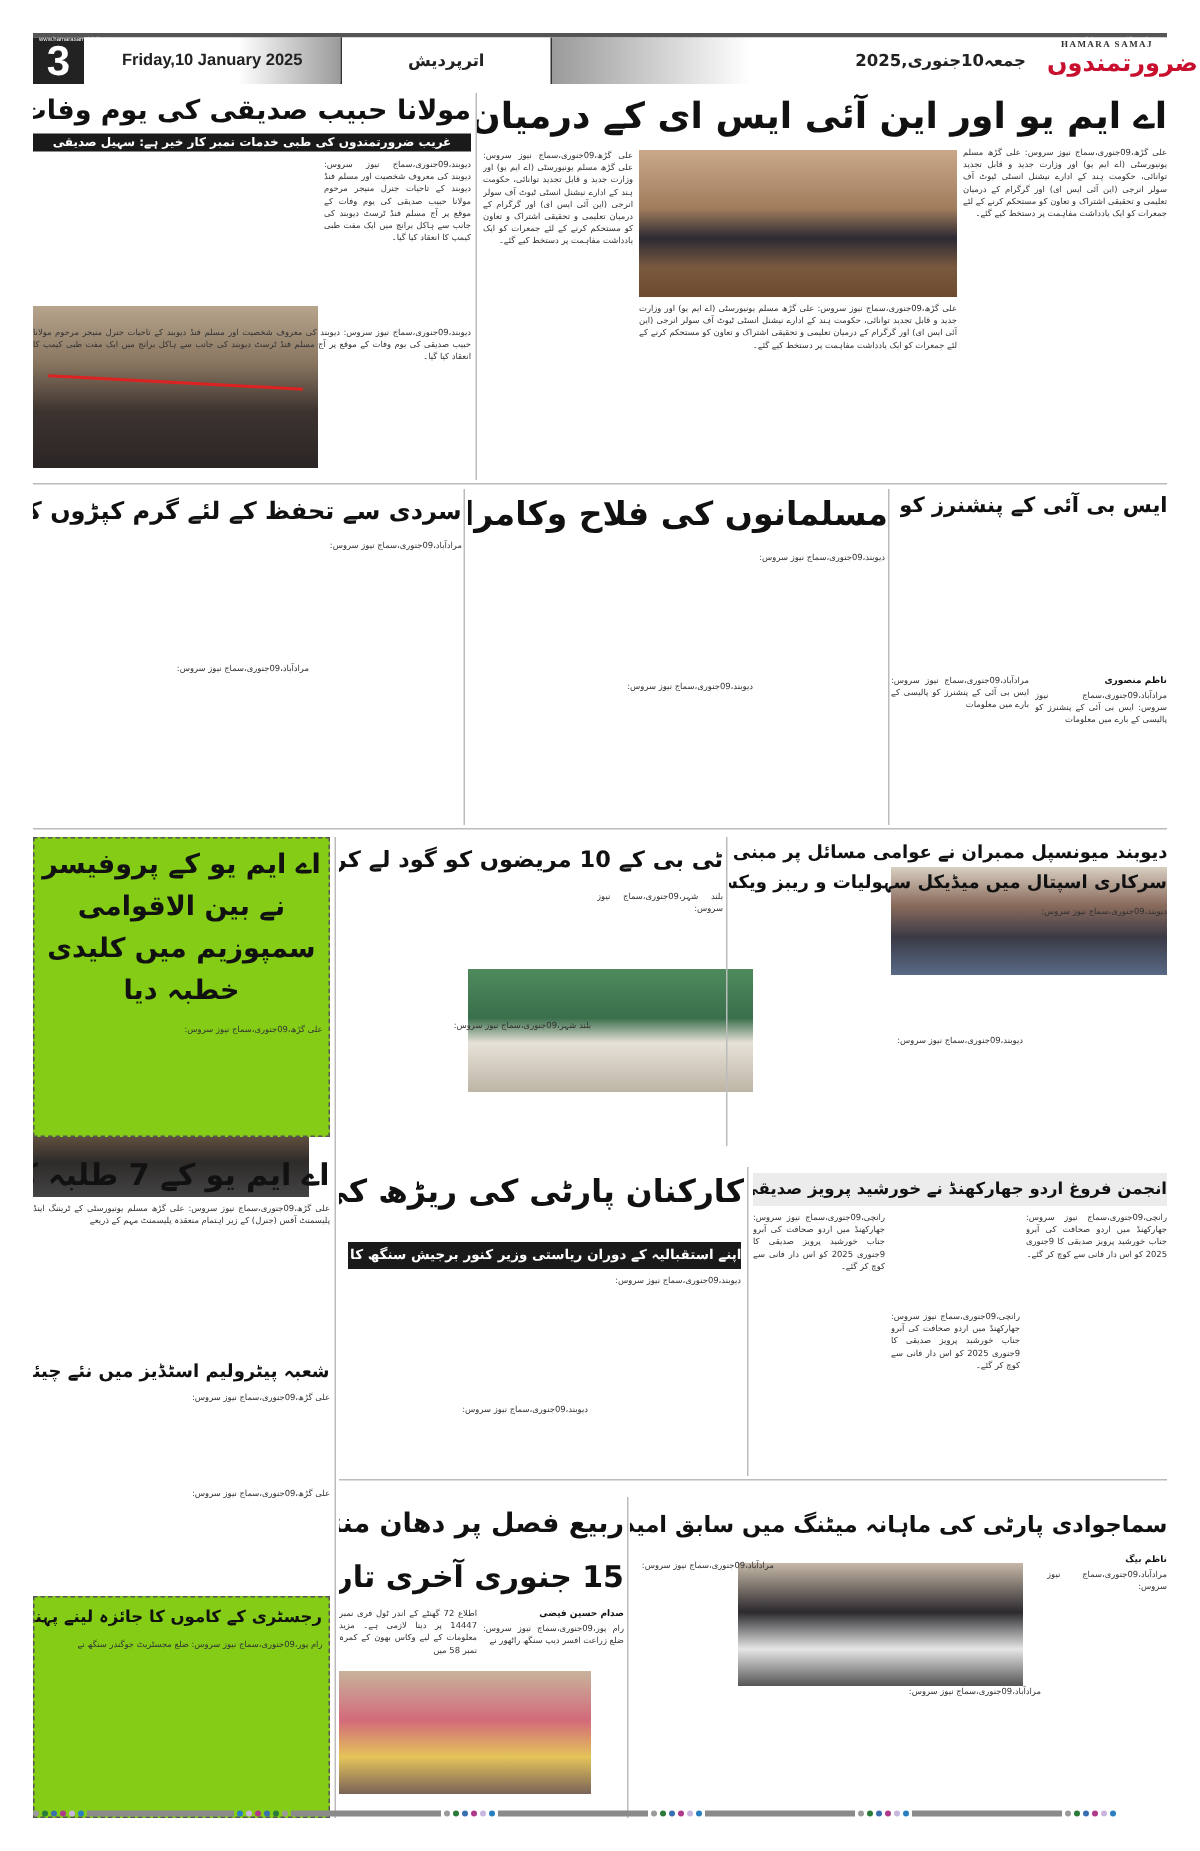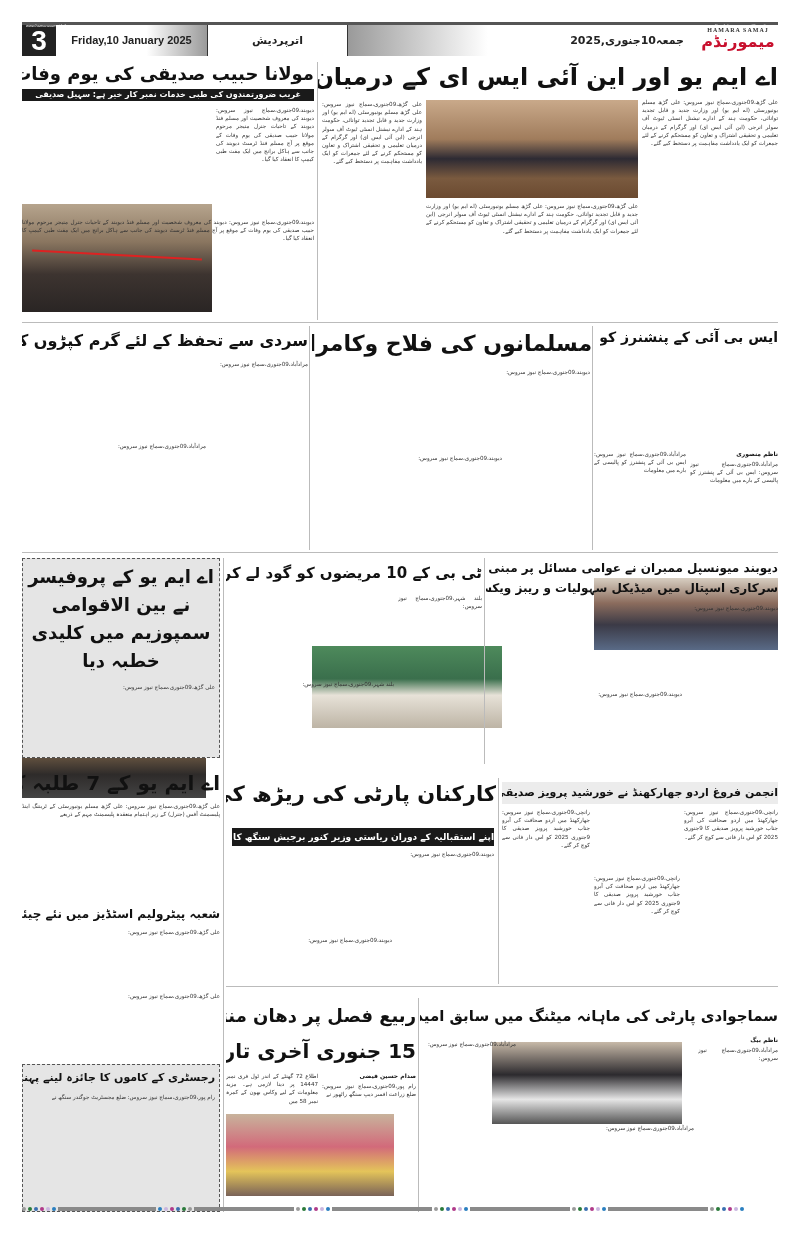--- a/index.html
+++ b/index.html
@@ -7,35 +7,35 @@
   body { font-family: "DejaVu Sans", sans-serif; color: #222; position: relative; }
 
   .page { position: absolute; left: 22px; top: 22px; width: 756px; height: 1190px; }
 
   
   .masthead { position: absolute; left: 0; top: 0; width: 756px; height: 34px; border-top: 3px solid #555; border-bottom: 1px solid #777; display: flex; }
   .mh-tiny { position: absolute; top: -2px; font-size: 4px; color: #fff; font-family: "Liberation Sans", sans-serif; }
   .mh-tiny.left { left: 4px; }
   .mh-tiny.right { right: 4px; }
   .page-num { width: 34px; height: 31px; background: #222; color: #fff; font-family: "Liberation Sans", sans-serif; font-weight: bold; font-size: 28px; line-height: 31px; text-align: center; }
-  .mh-date-en { width: 152px; height: 31px; background: linear-gradient(90deg, #fff 0%, #fff 60%, #9a9a9a 100%); font-family: "Liberation Sans", sans-serif; font-weight: bold; font-size: 11px; line-height: 31px; text-align: center; border-right: 1px solid #333; }
+  .mh-date-en { width: 172px; height: 31px; background: linear-gradient(90deg, #fff 0%, #fff 60%, #9a9a9a 100%); font-family: "Liberation Sans", sans-serif; font-weight: bold; font-size: 11px; line-height: 31px; text-align: center; border-right: 1px solid #333; }
   .mh-section { width: 140px; height: 31px; background: #fff; font-weight: bold; font-size: 11px; line-height: 31px; text-align: center; border-right: 1px solid #333; }
   .mh-date-ur { flex: 1; height: 31px; background: linear-gradient(90deg, #9a9a9a 0%, #fff 40%, #fff 100%); font-weight: bold; font-size: 11px; line-height: 31px; text-align: right; padding-right: 14px; }
   .mh-logo { width: 80px; height: 31px; background: #fff; text-align: center; position: relative; }
   .mh-logo .en { font-family: "Liberation Serif", serif; font-size: 6px; font-weight: bold; color: #333; letter-spacing: 1px; margin-top: 2px; display: block; }
   .mh-logo .ur { font-size: 16px; font-weight: bold; color: #c8102e; line-height: 18px; display: block; }
 
   
   .abs { position: absolute; }
   .headline { font-weight: bold; color: #111; direction: rtl; text-align: center; white-space: nowrap; overflow: hidden; }
   .subbar { background: #1a1a1a; color: #fff; font-weight: bold; direction: rtl; text-align: center; white-space: nowrap; overflow: hidden; }
   .photo { background: #777; overflow: hidden; position: relative; }
   .textcol { direction: rtl; text-align: justify; font-size: 5.6px; line-height: 8.2px; color: #333; overflow: hidden; }
   .byline { font-weight: bold; font-size: 6px; direction: rtl; text-align: right; color: #111; }
-  .boxed { border: 1px dashed #555; background: #e5e5e5; }
+  .boxed { border: 1px dashed #555; background: #84cc16; }
   .vrule { position: absolute; width: 0; border-left: 1px solid #bbb; }
   .hrule { position: absolute; height: 0; border-top: 1px solid #bbb; }
 
   
   .ph-people { background: linear-gradient(180deg, #b6a48d 0%, #8a7660 35%, #3d3430 65%, #2a2524 100%); }
   .ph-hall { background: linear-gradient(180deg, #c9a98a 0%, #a07c5c 40%, #2d2a33 60%, #7a5a3f 80%, #6b4a30 100%); }
   .ph-shop { background: linear-gradient(180deg, #5a4b3a 0%, #8a6e4f 30%, #2e2b2a 70%, #444 100%); }
   .ph-green { background: linear-gradient(180deg, #4e8a5c 0%, #3a6f4c 40%, #e7e2d8 60%, #bdb4a5 100%); }
   .ph-group { background: linear-gradient(180deg, #d8cfc2 0%, #8b6c5d 35%, #3b3a46 65%, #596a86 100%); }
   .ph-women { background: linear-gradient(180deg, #c8b39c 0%, #d26a7a 40%, #e4c45a 70%, #7a6358 100%); }
@@ -53,21 +53,21 @@
 
   <div class="masthead">
     <span class="mh-tiny left">www.hamarasamajdaily.com</span>
     <span class="mh-tiny right">Email: hamarasamaj@gmail.com</span>
     <div class="page-num">3</div>
     <div class="mh-date-en">Friday,10 January 2025</div>
     <div class="mh-section">اترپردیش</div>
     <div class="mh-date-ur">جمعہ10جنوری,2025</div>
     <div class="mh-logo">
       <span class="en">HAMARA SAMAJ</span>
-      <span class="ur">میمورنڈم</span>
+      <span class="ur">ضرورتمندوں</span>
     </div>
   </div>
 
   <div class="abs headline" style="left:296px; top:38px; width:460px; height:34px; font-size:24px; line-height:34px;">اے ایم یو اور این آئی ایس ای کے درمیان مفاہمت نامے پر دستخط</div>
   <div class="abs textcol" style="left:620px; top:76px; width:136px; height:220px;">علی گڑھ،09جنوری،سماج نیوز سروس: علی گڑھ مسلم یونیورسٹی (اے ایم یو) اور وزارت جدید و قابل تجدید توانائی، حکومت ہند کے ادارے نیشنل انسٹی ٹیوٹ آف سولر انرجی (این آئی ایس ای) اور گرگرام کے درمیان تعلیمی و تحقیقی اشتراک و تعاون کو مستحکم کرنے کے لئے جمعرات کو ایک یادداشت مفاہمت پر دستخط کیے گئے۔</div>
   <div class="abs photo ph-hall" style="left:404px; top:78px; width:212px; height:98px;"></div>
   <div class="abs textcol" style="left:404px; top:180px; width:212px; height:116px;">علی گڑھ،09جنوری،سماج نیوز سروس: علی گڑھ مسلم یونیورسٹی (اے ایم یو) اور وزارت جدید و قابل تجدید توانائی، حکومت ہند کے ادارے نیشنل انسٹی ٹیوٹ آف سولر انرجی (این آئی ایس ای) اور گرگرام کے درمیان تعلیمی و تحقیقی اشتراک و تعاون کو مستحکم کرنے کے لئے جمعرات کو ایک یادداشت مفاہمت پر دستخط کیے گئے۔</div>
   <div class="abs textcol" style="left:300px; top:78px; width:100px; height:218px;">علی گڑھ،09جنوری،سماج نیوز سروس: علی گڑھ مسلم یونیورسٹی (اے ایم یو) اور وزارت جدید و قابل تجدید توانائی، حکومت ہند کے ادارے نیشنل انسٹی ٹیوٹ آف سولر انرجی (این آئی ایس ای) اور گرگرام کے درمیان تعلیمی و تحقیقی اشتراک و تعاون کو مستحکم کرنے کے لئے جمعرات کو ایک یادداشت مفاہمت پر دستخط کیے گئے۔</div>
 
   <div class="abs headline" style="left:0; top:38px; width:292px; height:28px; font-size:18px; line-height:28px;">مولانا حبیب صدیقی کی یوم وفات پر مفت طبی کیمپ کا انعقاد</div>

